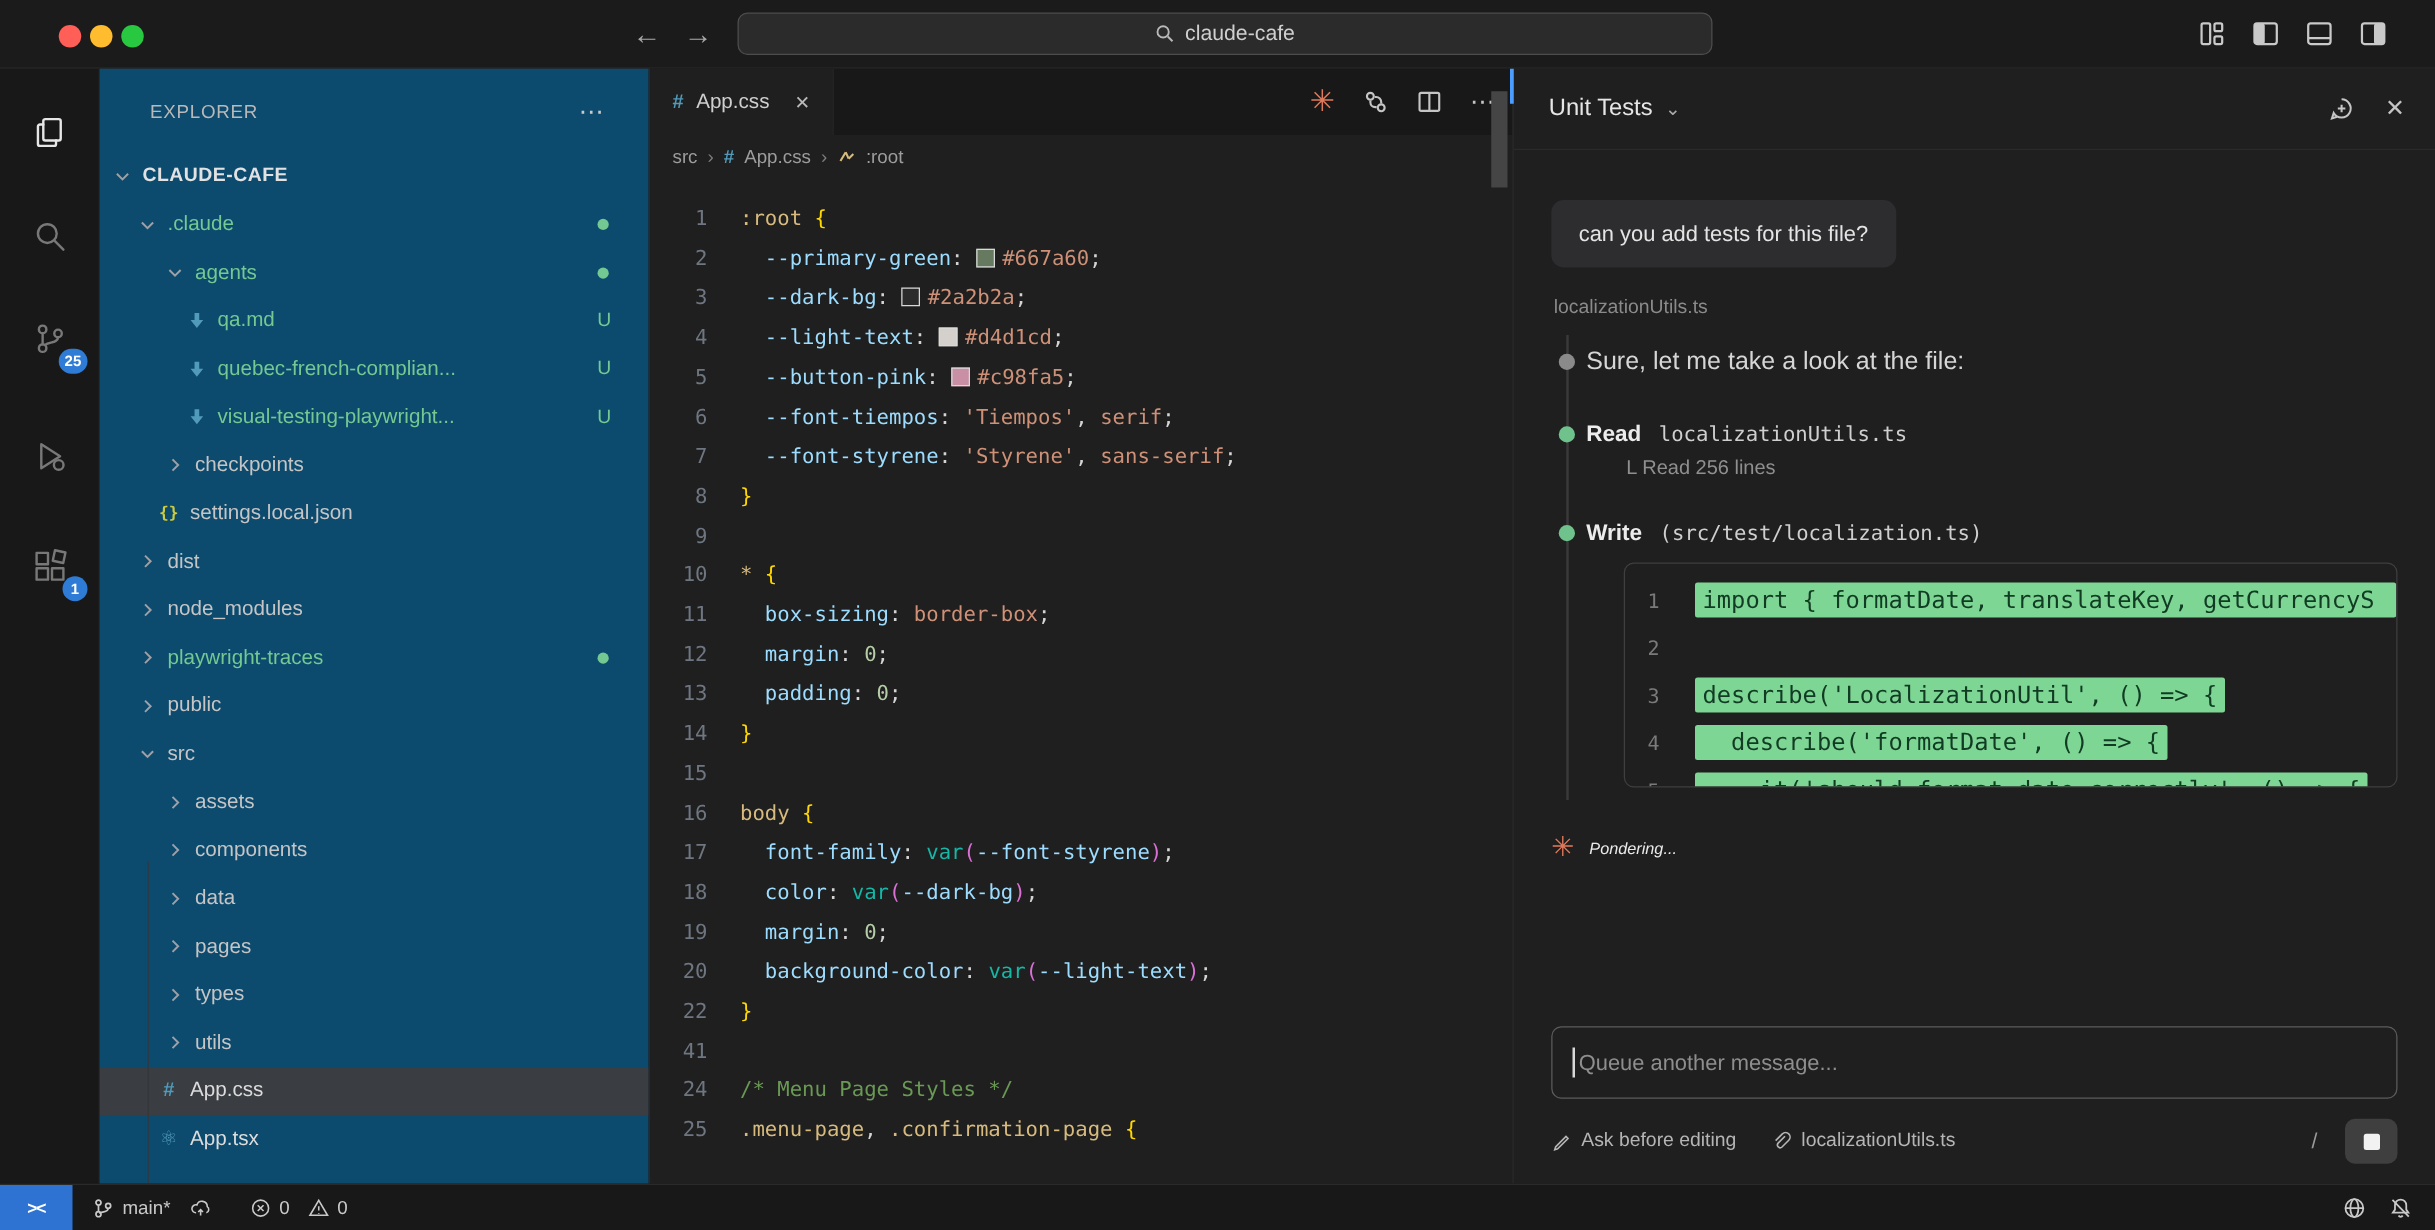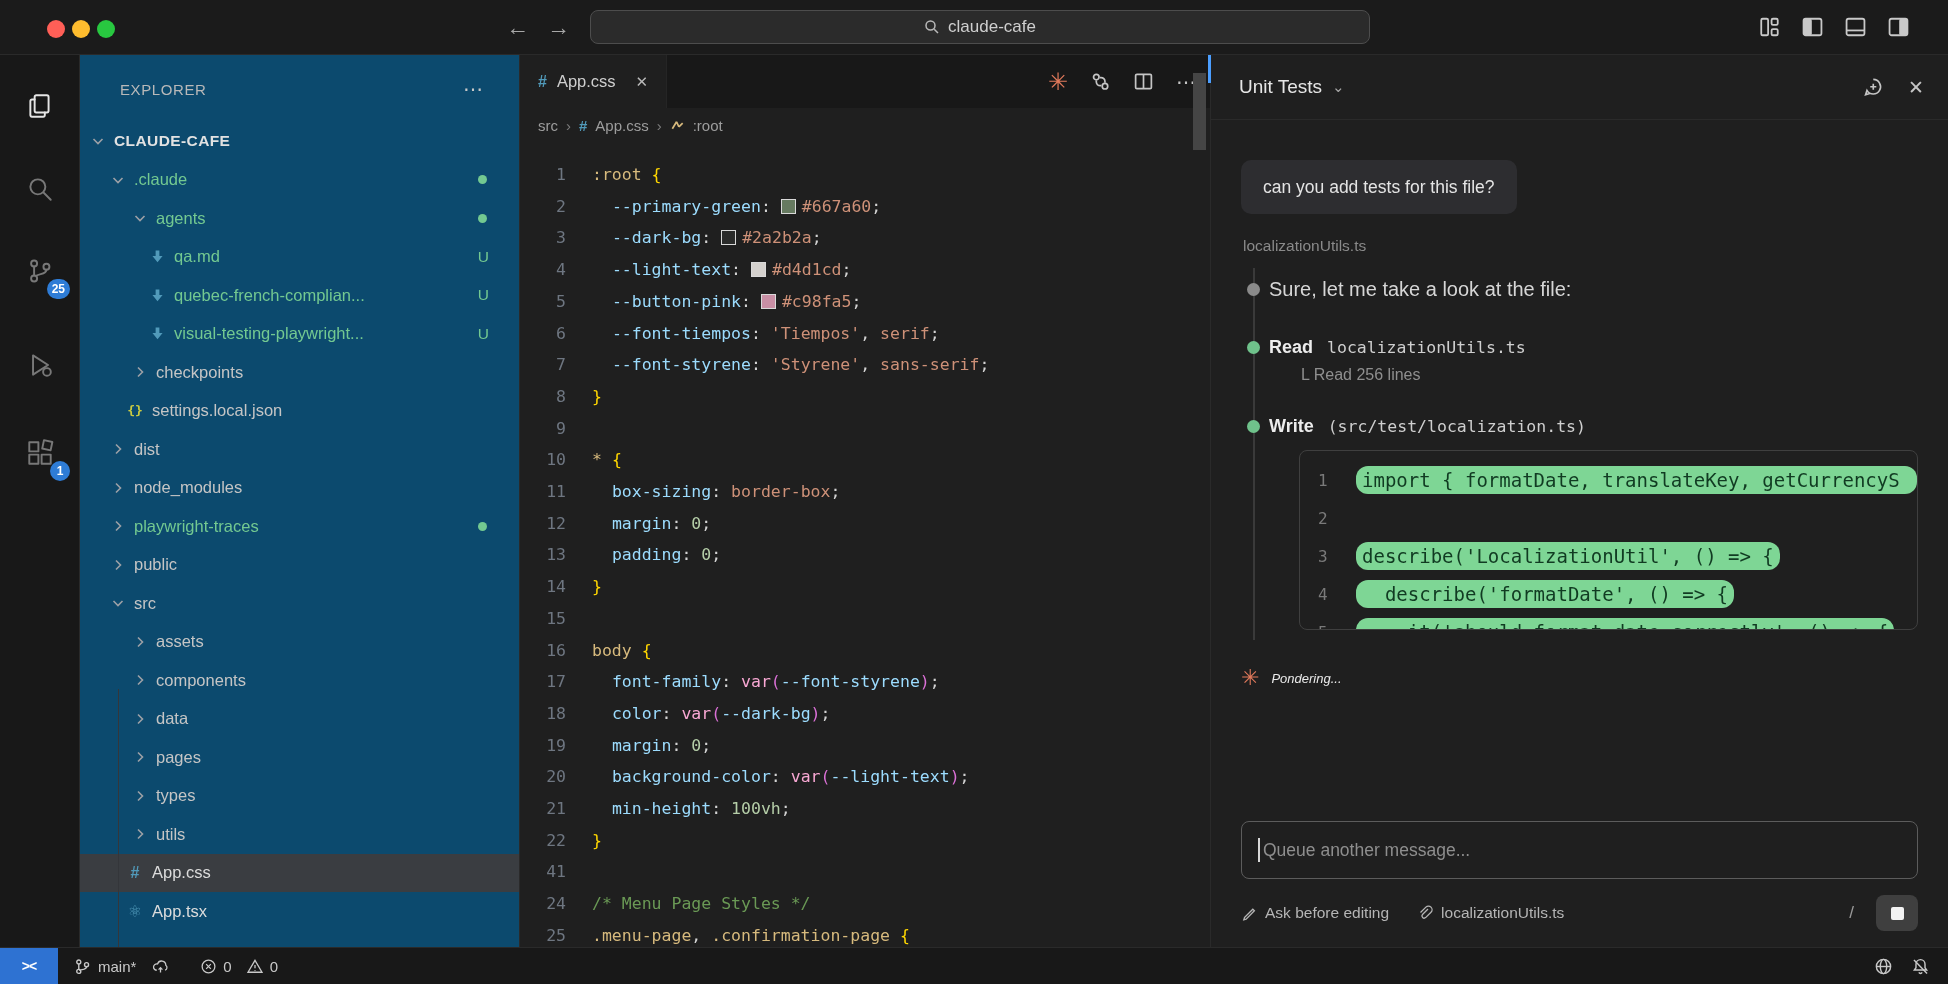--- a/index.html
+++ b/index.html
@@ -67,21 +67,21 @@
   .edit-actions .more { font-size:20px; }
   .breadcrumbs { position:absolute; left:0; top:53px; width:100%; height:34px; display:flex;
     align-items:center; padding-left:18px; gap:8px; color:#9d9d9d; font-size:15px; }
   .breadcrumbs .sep { color:#7c7c7c; }
   .bc-css { color:#519aba; font-weight:700; }
   .code { position:absolute; left:0; top:87px; right:0; bottom:0; overflow:hidden; padding-top:17px;
     font-family:"DejaVu Sans Mono",monospace; font-size:16.5px; line-height:31.7px; }
   .cl { display:flex; white-space:pre; }
   .ln { width:72px; flex:none; text-align:right; padding-right:26px; color:#6e7681; }
   .tk-sel{color:#d7ba7d}.tk-b1{color:#ffd700}.tk-prop{color:#9cdcfe}.tk-val{color:#ce9178}
-  .tk-num{color:#b5cea8}.tk-fn{color:#f9a8d4}.tk-p2{color:#da70d6}.tk-cm{color:#6a9955}
+  .tk-num{color:#b5cea8}.tk-fn{color:#14b8a6}.tk-p2{color:#da70d6}.tk-cm{color:#6a9955}
   .tk-pl{color:#d4d4d4}.tk-vn{color:#9cdcfe}
   .tk-sw{display:inline-block;width:15px;height:15px;border:1px solid #d9d9d9;margin-right:6px;
     vertical-align:-2px;}
   .vscroll { position:absolute; right:4px; top:18px; width:13px; height:77px; background:#454545; }
   .sash-tick { position:absolute; left:1208px; top:55px; width:3px; height:28px; background:#4b9eff; z-index:6; }
 
   
   .panel { position:absolute; left:1210px; top:55px; width:738px; bottom:37px; background:#1f1f1f;
     border-left:1px solid #2a2a2a; }
   .p-header { position:absolute; left:0; top:0; width:100%; height:65px; border-bottom:1px solid #2a2a2a;
@@ -100,21 +100,21 @@
   .b-gray { background:#8a8a8a; } .b-green { background:#6fc28b; }
   .ev .txt { color:#d6d6d6; font-size:20px; }
   .ev .verb { color:#ececec; font-size:18px; font-weight:700; margin-right:14px; }
   .ev .arg { color:#cfcfcf; font-size:16.5px; font-family:"DejaVu Sans Mono",monospace; }
   .ev-sub { padding-left:60px; margin-top:8px; color:#8f8f8f; font-size:16px; }
   .diffblock { margin-top:13px; margin-left:58px; height:180px; border:1px solid #3f3f3f;
     border-radius:8px; overflow:hidden; padding-top:10px; font-family:"DejaVu Sans Mono",monospace;
     font-size:19px; }
   .dl { display:flex; height:38px; align-items:center; white-space:pre; }
   .dl .dn { width:56px; flex:none; padding-left:18px; color:#7a7a7a; font-size:16px; }
-  .dl .mark { background:#7ed695; color:#113b22; padding:3px 6px; border-radius:12px; }
+  .dl .mark { background:#7ed695; color:#113b22; padding:3px 6px; border-radius:2px; }
   .dl .mark.full { min-width:calc(100% - 56px); }
   .pondering { margin-top:35px; display:flex; align-items:center; gap:12px; }
   .pondering .star { color:#e0795b; font-size:22px; }
   .pondering .ptxt { color:#eaeaea; font-size:13px;font-style:italic; }
   .p-bottom { position:absolute; left:30px; right:30px; bottom:16px; }
   .queue-input { height:58px; border:1px solid #5c5c5c; border-radius:8px; display:flex;
     align-items:center; padding-left:16px; }
   .queue-input .cursor { width:2px; height:24px; background:#d8d8d8; margin-right:3px; }
   .queue-input .ph { color:#8e8e8e; font-size:17.5px; }
   .p-toolbar { margin-top:16px; display:flex; align-items:center; color:#b5b5b5; font-size:15.5px; }
@@ -456,21 +456,20 @@
       <div class="cl"><span class="ln">11</span><span class="ct"><span class="tk-pl">  </span><span class="tk-prop">box-sizing</span><span class="tk-pl">: </span><span class="tk-val">border-box</span><span class="tk-pl">;</span></span></div>
       <div class="cl"><span class="ln">12</span><span class="ct"><span class="tk-pl">  </span><span class="tk-prop">margin</span><span class="tk-pl">: </span><span class="tk-num">0</span><span class="tk-pl">;</span></span></div>
       <div class="cl"><span class="ln">13</span><span class="ct"><span class="tk-pl">  </span><span class="tk-prop">padding</span><span class="tk-pl">: </span><span class="tk-num">0</span><span class="tk-pl">;</span></span></div>
       <div class="cl"><span class="ln">14</span><span class="ct"><span class="tk-b1">}</span></span></div>
       <div class="cl"><span class="ln">15</span><span class="ct"></span></div>
       <div class="cl"><span class="ln">16</span><span class="ct"><span class="tk-sel">body</span><span class="tk-pl"> </span><span class="tk-b1">{</span></span></div>
       <div class="cl"><span class="ln">17</span><span class="ct"><span class="tk-pl">  </span><span class="tk-prop">font-family</span><span class="tk-pl">: </span><span class="tk-fn">var</span><span class="tk-p2">(</span><span class="tk-vn">--font-styrene</span><span class="tk-p2">)</span><span class="tk-pl">;</span></span></div>
       <div class="cl"><span class="ln">18</span><span class="ct"><span class="tk-pl">  </span><span class="tk-prop">color</span><span class="tk-pl">: </span><span class="tk-fn">var</span><span class="tk-p2">(</span><span class="tk-vn">--dark-bg</span><span class="tk-p2">)</span><span class="tk-pl">;</span></span></div>
       <div class="cl"><span class="ln">19</span><span class="ct"><span class="tk-pl">  </span><span class="tk-prop">margin</span><span class="tk-pl">: </span><span class="tk-num">0</span><span class="tk-pl">;</span></span></div>
       <div class="cl"><span class="ln">20</span><span class="ct"><span class="tk-pl">  </span><span class="tk-prop">background-color</span><span class="tk-pl">: </span><span class="tk-fn">var</span><span class="tk-p2">(</span><span class="tk-vn">--light-text</span><span class="tk-p2">)</span><span class="tk-pl">;</span></span></div>
-      <div class="cl"><span class="ln">21</span><span class="ct"><span class="tk-pl">  </span><span class="tk-prop">min-height</span><span class="tk-pl">: </span><span class="tk-num">100vh</span><span class="tk-pl">;</span></span></div>
       <div class="cl"><span class="ln">22</span><span class="ct"><span class="tk-b1">}</span></span></div>
       <div class="cl"><span class="ln">41</span><span class="ct"></span></div>
       <div class="cl"><span class="ln">24</span><span class="ct"><span class="tk-cm">/* Menu Page Styles */</span></span></div>
       <div class="cl"><span class="ln">25</span><span class="ct"><span class="tk-sel">.menu-page</span><span class="tk-pl">, </span><span class="tk-sel">.confirmation-page</span><span class="tk-pl"> </span><span class="tk-b1">{</span></span></div>
     </div>
   <div class="vscroll"></div>
 </div>
 <div class="sash-tick"></div>
 
 <div class="panel">

